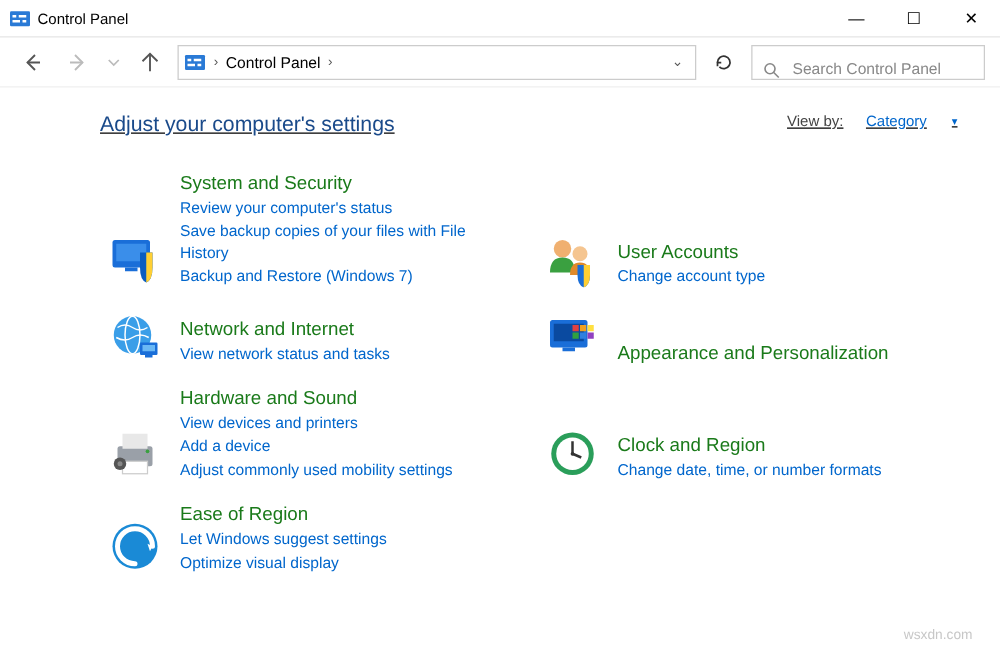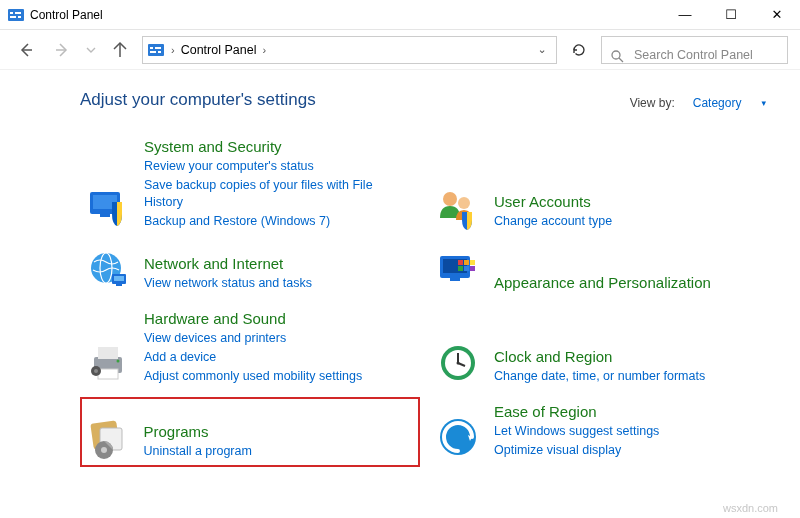--- a/index.html
+++ b/index.html
@@ -67,21 +67,21 @@
   }
   .search input {
     border: none; outline: none; font-size: 12.5px;
     width: 100%; color: #555; font-family: inherit;
     background: transparent;
   }
   .search input::placeholder { color: #888; }
   .search .search-icon { color: #888; }
   
   .content { padding: 20px 34px 0 80px; }
-  .heading-row { display: flex; align-items: flex-end; margin-bottom: 22px; }
+  .heading-row { display: flex; align-items: flex-start; margin-bottom: 22px; text-decoration: underline; }
   .heading {
     color: #1a4a8a; font-size: 17px; font-weight: 400;
   }
   .viewby { margin-left: auto; display: flex; align-items: center; gap: 18px; font-size: 12px; }
   .viewby .lbl { color: #444; }
   .viewby .val { color: #0066cc; }
   .viewby .drop { color: #0066cc; font-size: 9px; margin-left: 2px; }
   
   .grid {
     display: grid;
@@ -304,35 +304,20 @@
           <line x1="22" y1="22" x2="29" y2="25" stroke="#333" stroke-width="2"></line>
           <circle cx="22" cy="22" r="1.5" fill="#333"></circle>
         </svg>
       </span>
       <div class="body">
         <a class="title">Clock and Region</a>
         <a class="sub">Change date, time, or number formats</a>
       </div>
     </div>
 
-    <div class="cat highlighted">
-      <span class="ico">
-        <svg width="44" height="44" viewBox="0 0 44 44">
-          <rect x="6" y="6" width="26" height="26" rx="3" fill="#d8b060" transform="rotate(-8 19 19)"></rect>
-          <rect x="14" y="12" width="22" height="22" rx="2" fill="#f0f0f0" stroke="#bbb"></rect>
-          <circle cx="18" cy="34" r="9" fill="#888"></circle>
-          <circle cx="18" cy="34" r="3" fill="#ccc"></circle>
-          <path d="M18 25 a9 9 0 0 1 9 9" fill="#aaa"></path>
-        </svg>
-      </span>
-      <div class="body">
-        <a class="title">Programs</a>
-        <a class="sub">Uninstall a program</a>
-      </div>
-    </div>
 
     <div class="cat">
       <span class="ico">
         <svg width="44" height="44" viewBox="0 0 44 44">
           <circle cx="22" cy="22" r="18" fill="#1a8ad6"></circle>
           <path d="M22 36 a14 14 0 1 1 14 -14" stroke="#fff" stroke-width="4" fill="none" stroke-linecap="round"></path>
           <path d="M32 20 L36 22 L34 26 Z" fill="#fff"></path>
         </svg>
       </span>
       <div class="body">

